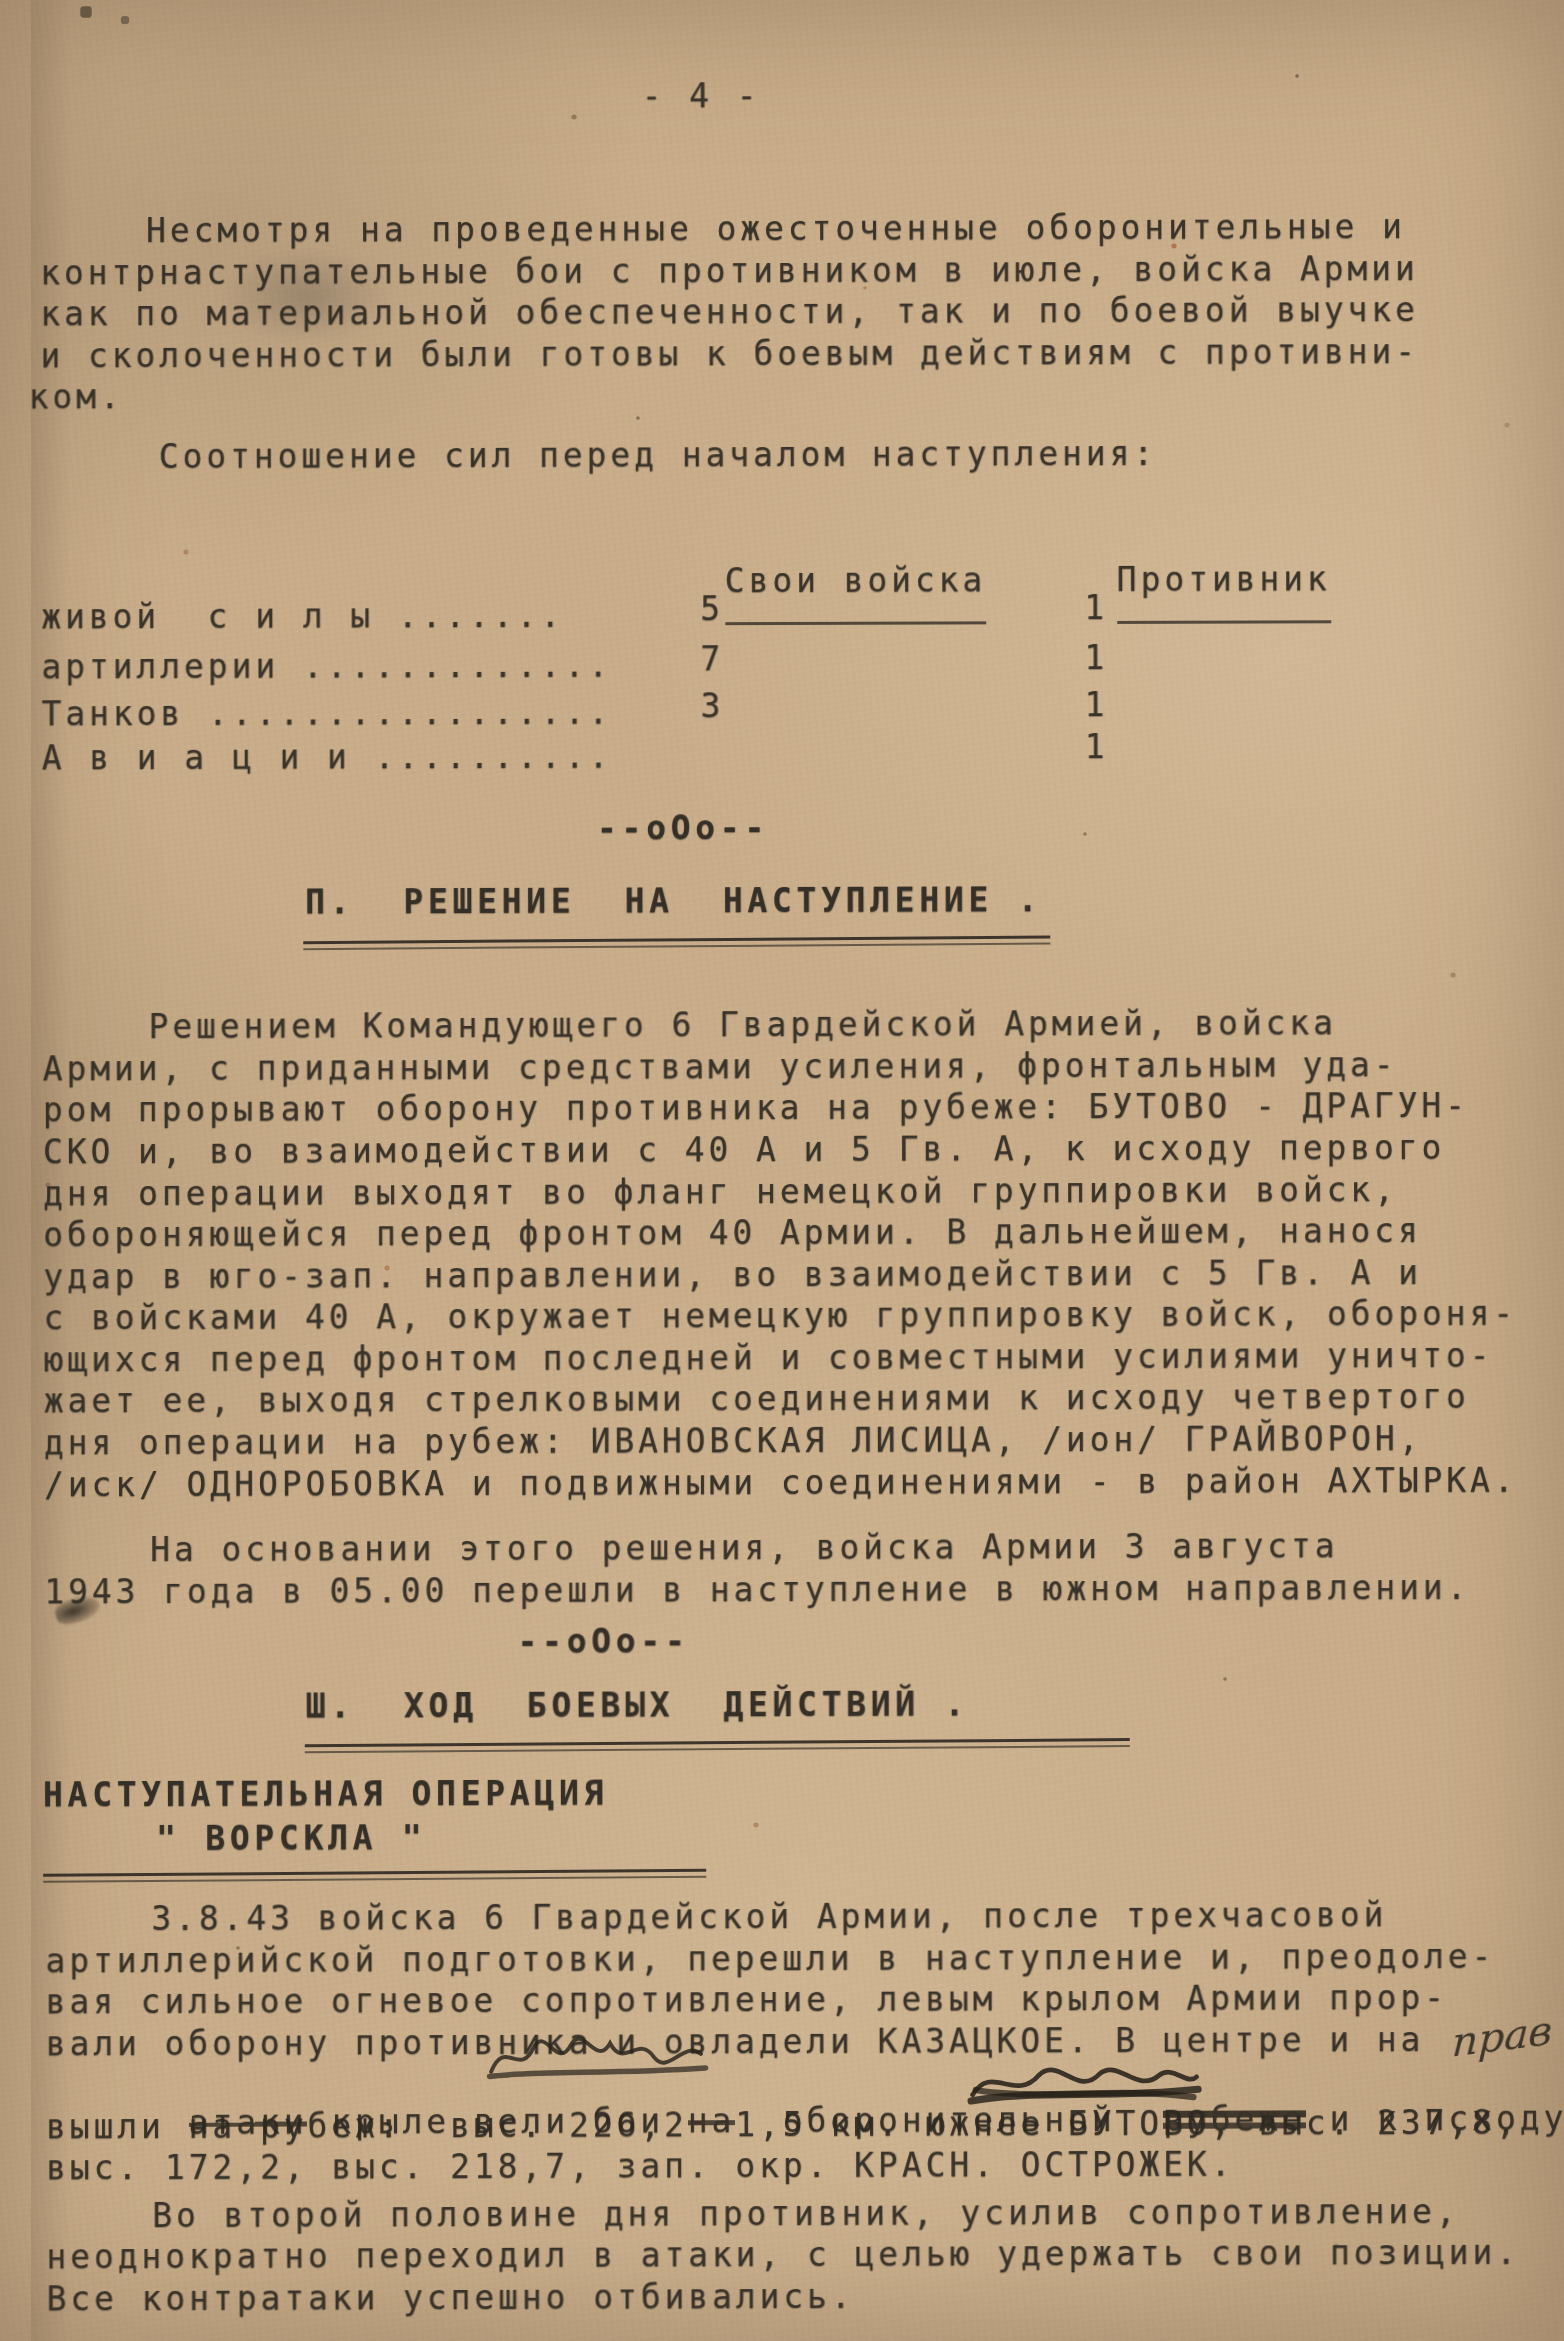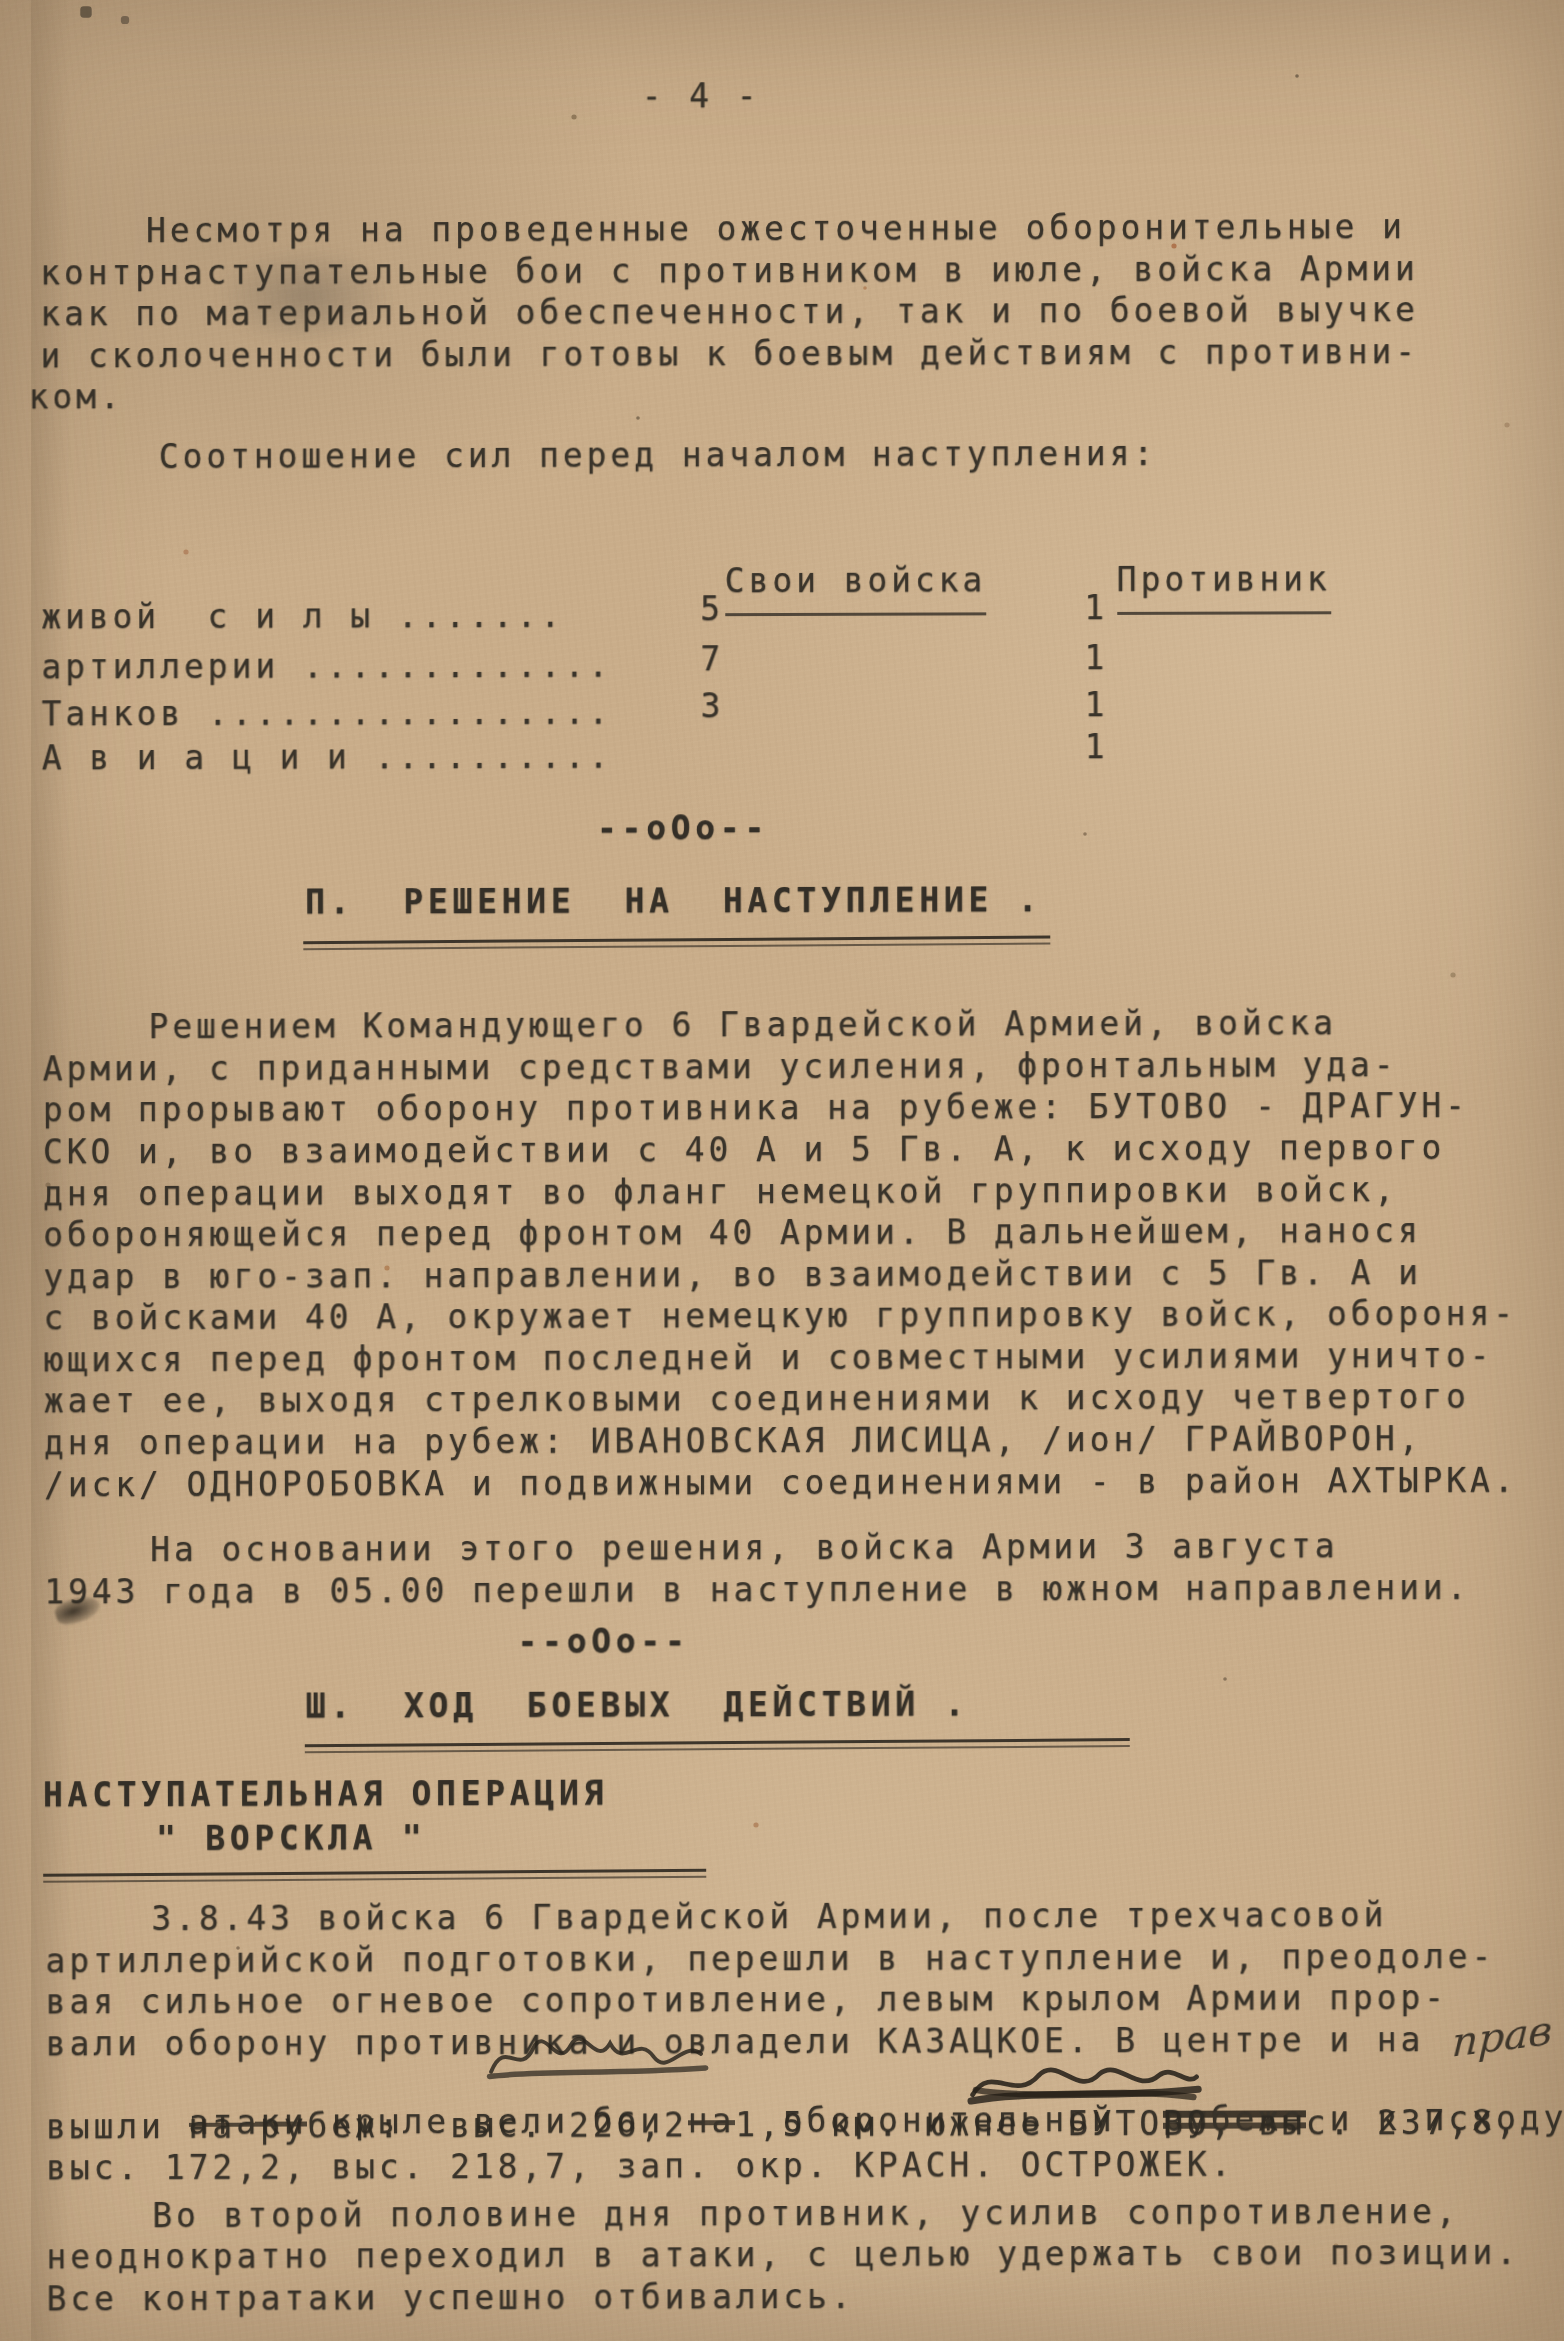--- a/index.html
+++ b/index.html
@@ -20,21 +20,21 @@
   }
   .skew{position:absolute;inset:0;transform:rotate(-0.18deg);}
   .t{
     position:absolute;white-space:pre;
     font:400 33px/1.15 "DejaVu Sans Mono", monospace;
     letter-spacing:3.9px;color:#2d2922;opacity:.92;
     text-shadow:0 0.8px 0.8px rgba(45,40,32,.38), 0.8px 0 0.8px rgba(45,40,32,.22);
     filter:blur(0.3px);
   }
   .hd{font-weight:bold;letter-spacing:4.7px;opacity:.95;}
-  .hu{display:inline-block;border-bottom:3.1px solid rgba(42,37,30,.82);padding-bottom:13px;}
+  .hu{display:inline-block;border-bottom:3.1px solid rgba(42,37,30,.82);padding-bottom:22px;}
   .bar{
     position:absolute;height:3.9px;
     border-top:3.1px solid rgba(42,37,30,.88);
     border-bottom:2.4px solid rgba(42,37,30,.62);
     transform:rotate(-0.25deg);
   }
   .hw{
     position:absolute;white-space:pre;
     font-family:"DejaVu Serif", serif;font-style:italic;font-size:41px;
     color:#29241d;opacity:.85;transform:rotate(-7deg) skewX(-10deg);

